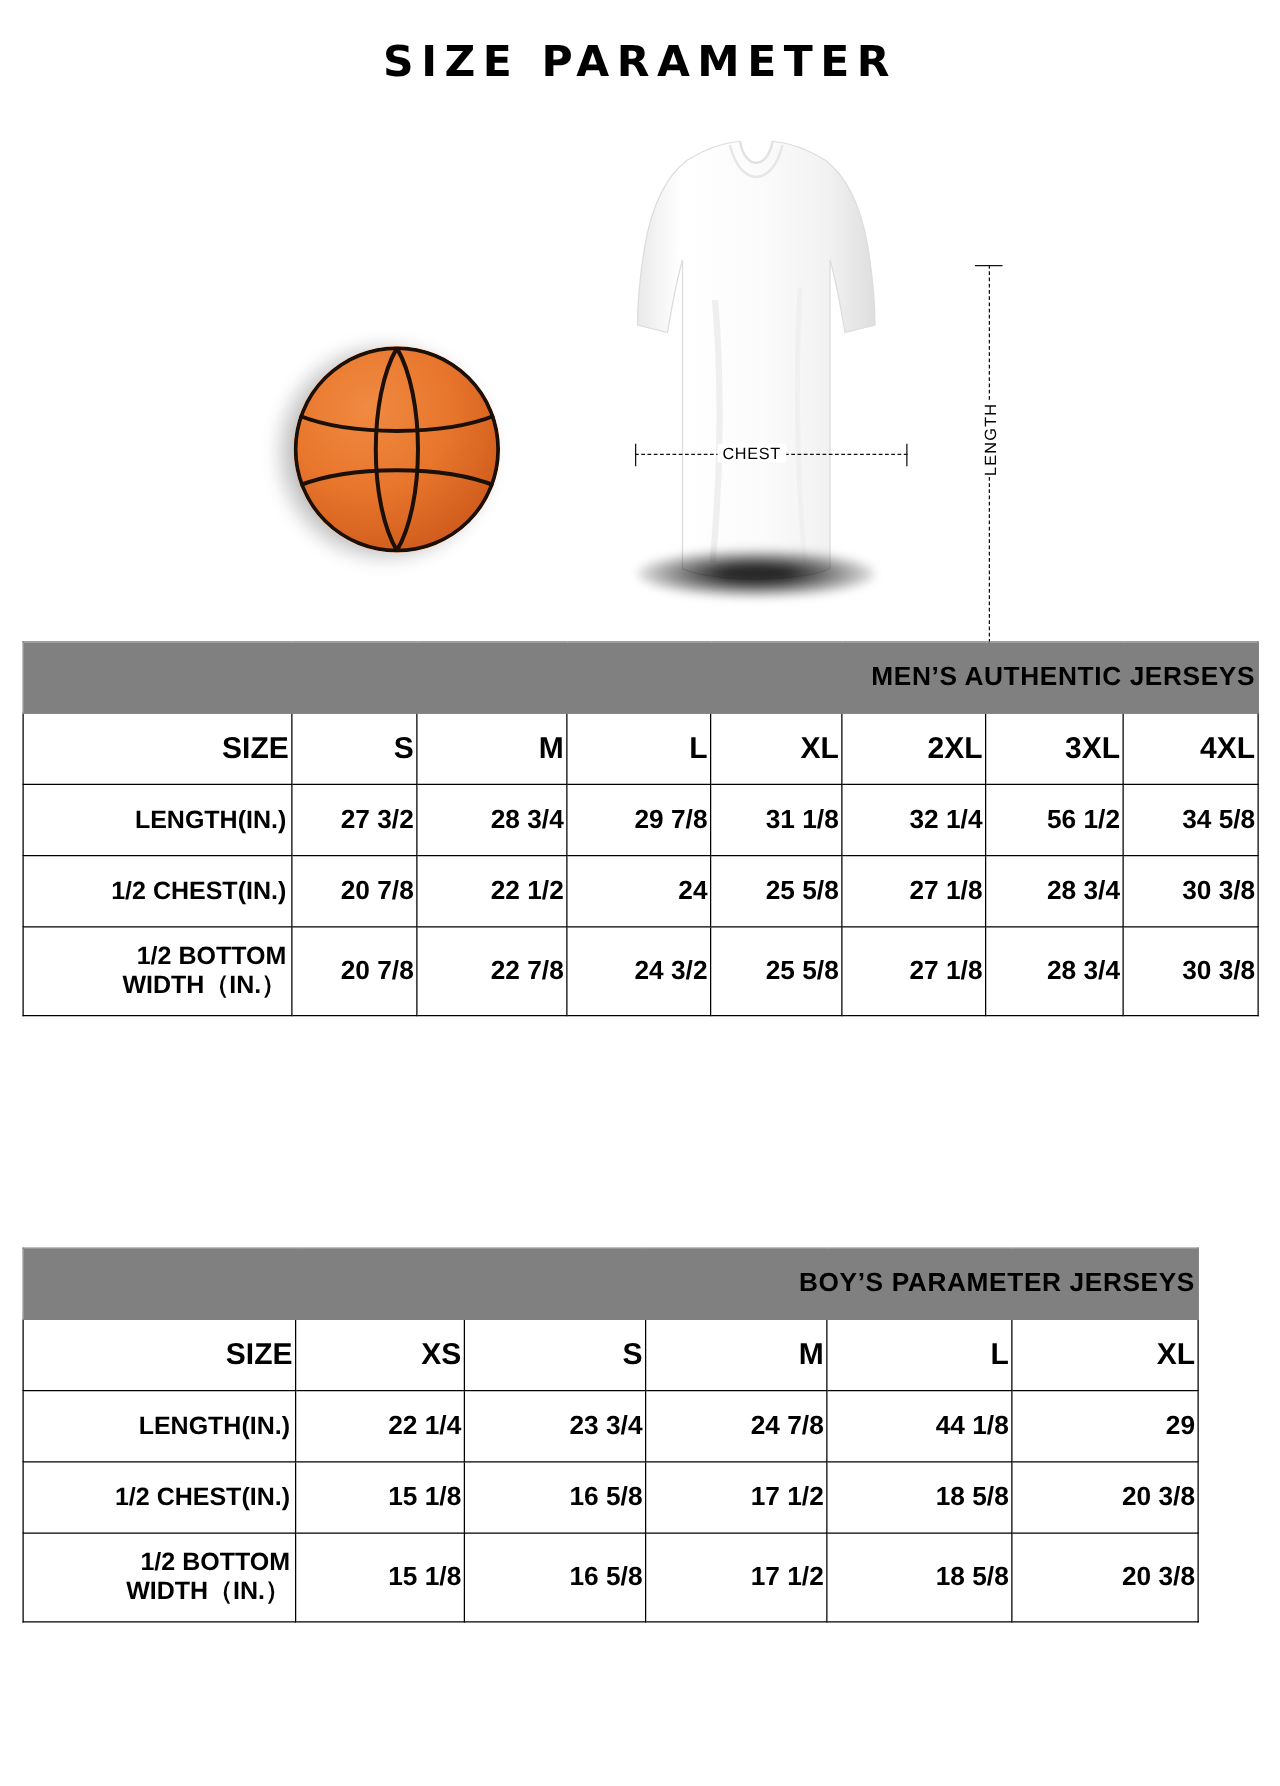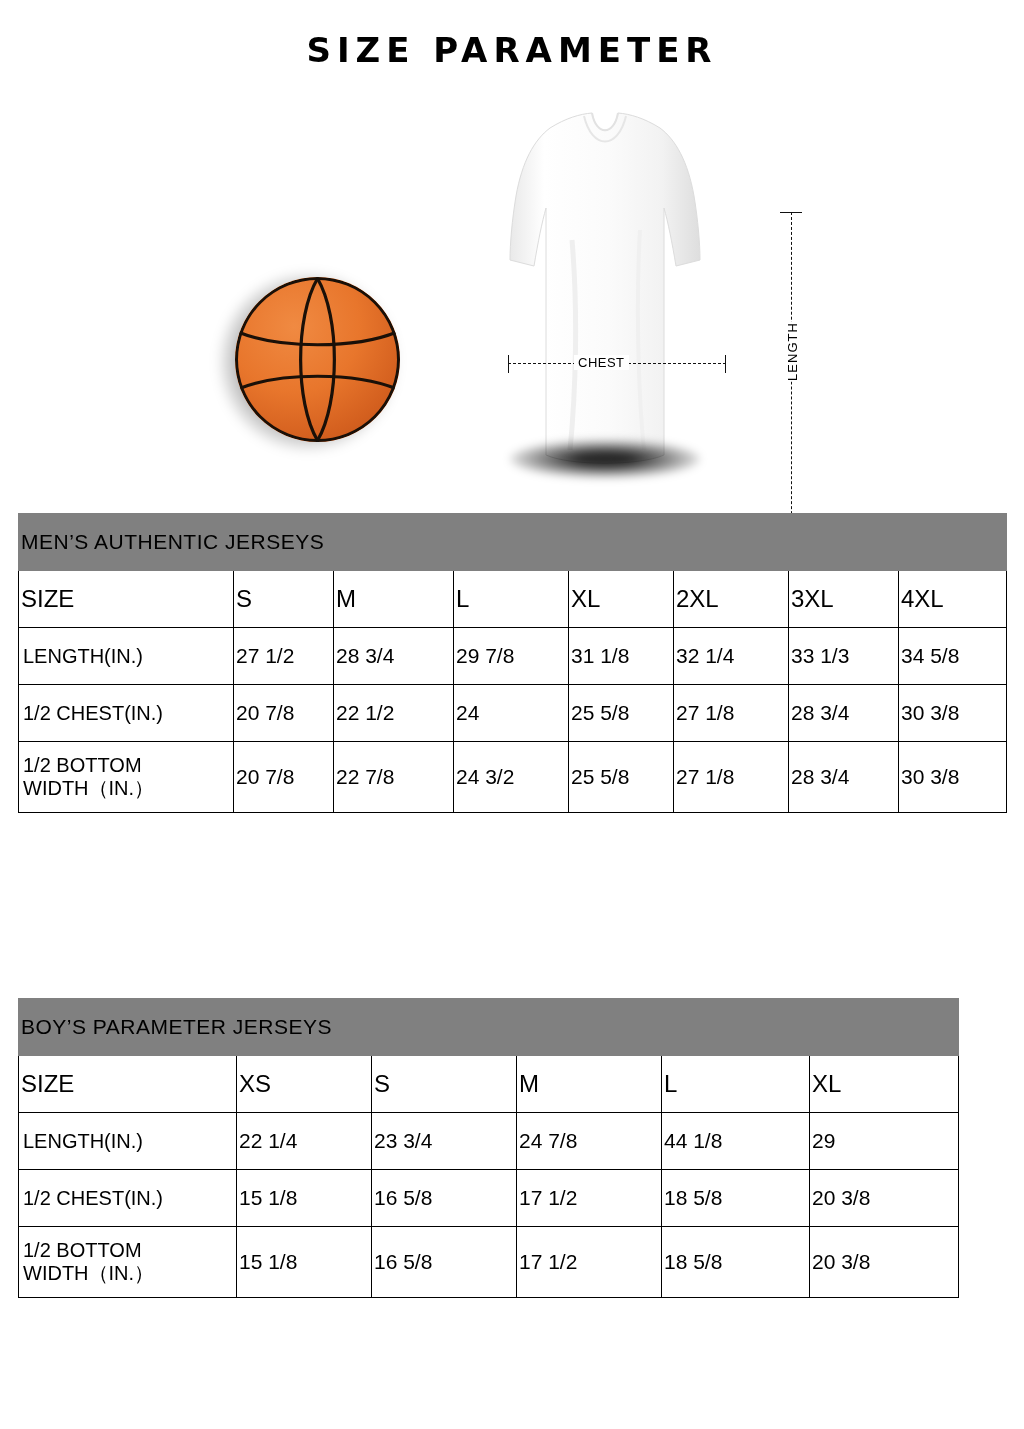--- a/index.html
+++ b/index.html
@@ -161,23 +161,23 @@
   #mens-table-block { left: 18px; top: 513px; width: 988px; }
   #boys-table-block { left: 18px; top: 998px; width: 940px; }
 
   table.size-table {
     border-collapse: collapse;
     width: 100%;
     table-layout: fixed;
   }
   table.size-table td, table.size-table th {
     border: 1px solid #000;
-    text-align: left;
+    text-align: right;
     font-family: "Liberation Sans", sans-serif;
-    font-weight: normal;
+    font-weight: bold;
     color: #000;
   }
   .table-header-cell {
     background: #808080;
     color: #ffffff;
     font-size: 32px;
     letter-spacing: 0.5px;
     padding: 16px 0 18px 0;
     border: 1px solid #808080 !important;
   }
@@ -290,26 +290,26 @@
           <td>S</td>
           <td>M</td>
           <td>L</td>
           <td>XL</td>
           <td>2XL</td>
           <td>3XL</td>
           <td>4XL</td>
         </tr>
         <tr>
           <td class="row-label">LENGTH(IN.)</td>
-          <td>27  1/2</td>
+          <td>27  3/2</td>
           <td>28  3/4</td>
           <td>29  7/8</td>
           <td>31  1/8</td>
           <td>32  1/4</td>
-          <td>33  1/3</td>
+          <td>56  1/2</td>
           <td>34  5/8</td>
         </tr>
         <tr>
           <td class="row-label">1/2 CHEST(IN.)</td>
           <td>20  7/8</td>
           <td>22  1/2</td>
           <td>24</td>
           <td>25  5/8</td>
           <td>27  1/8</td>
           <td>28  3/4</td>

